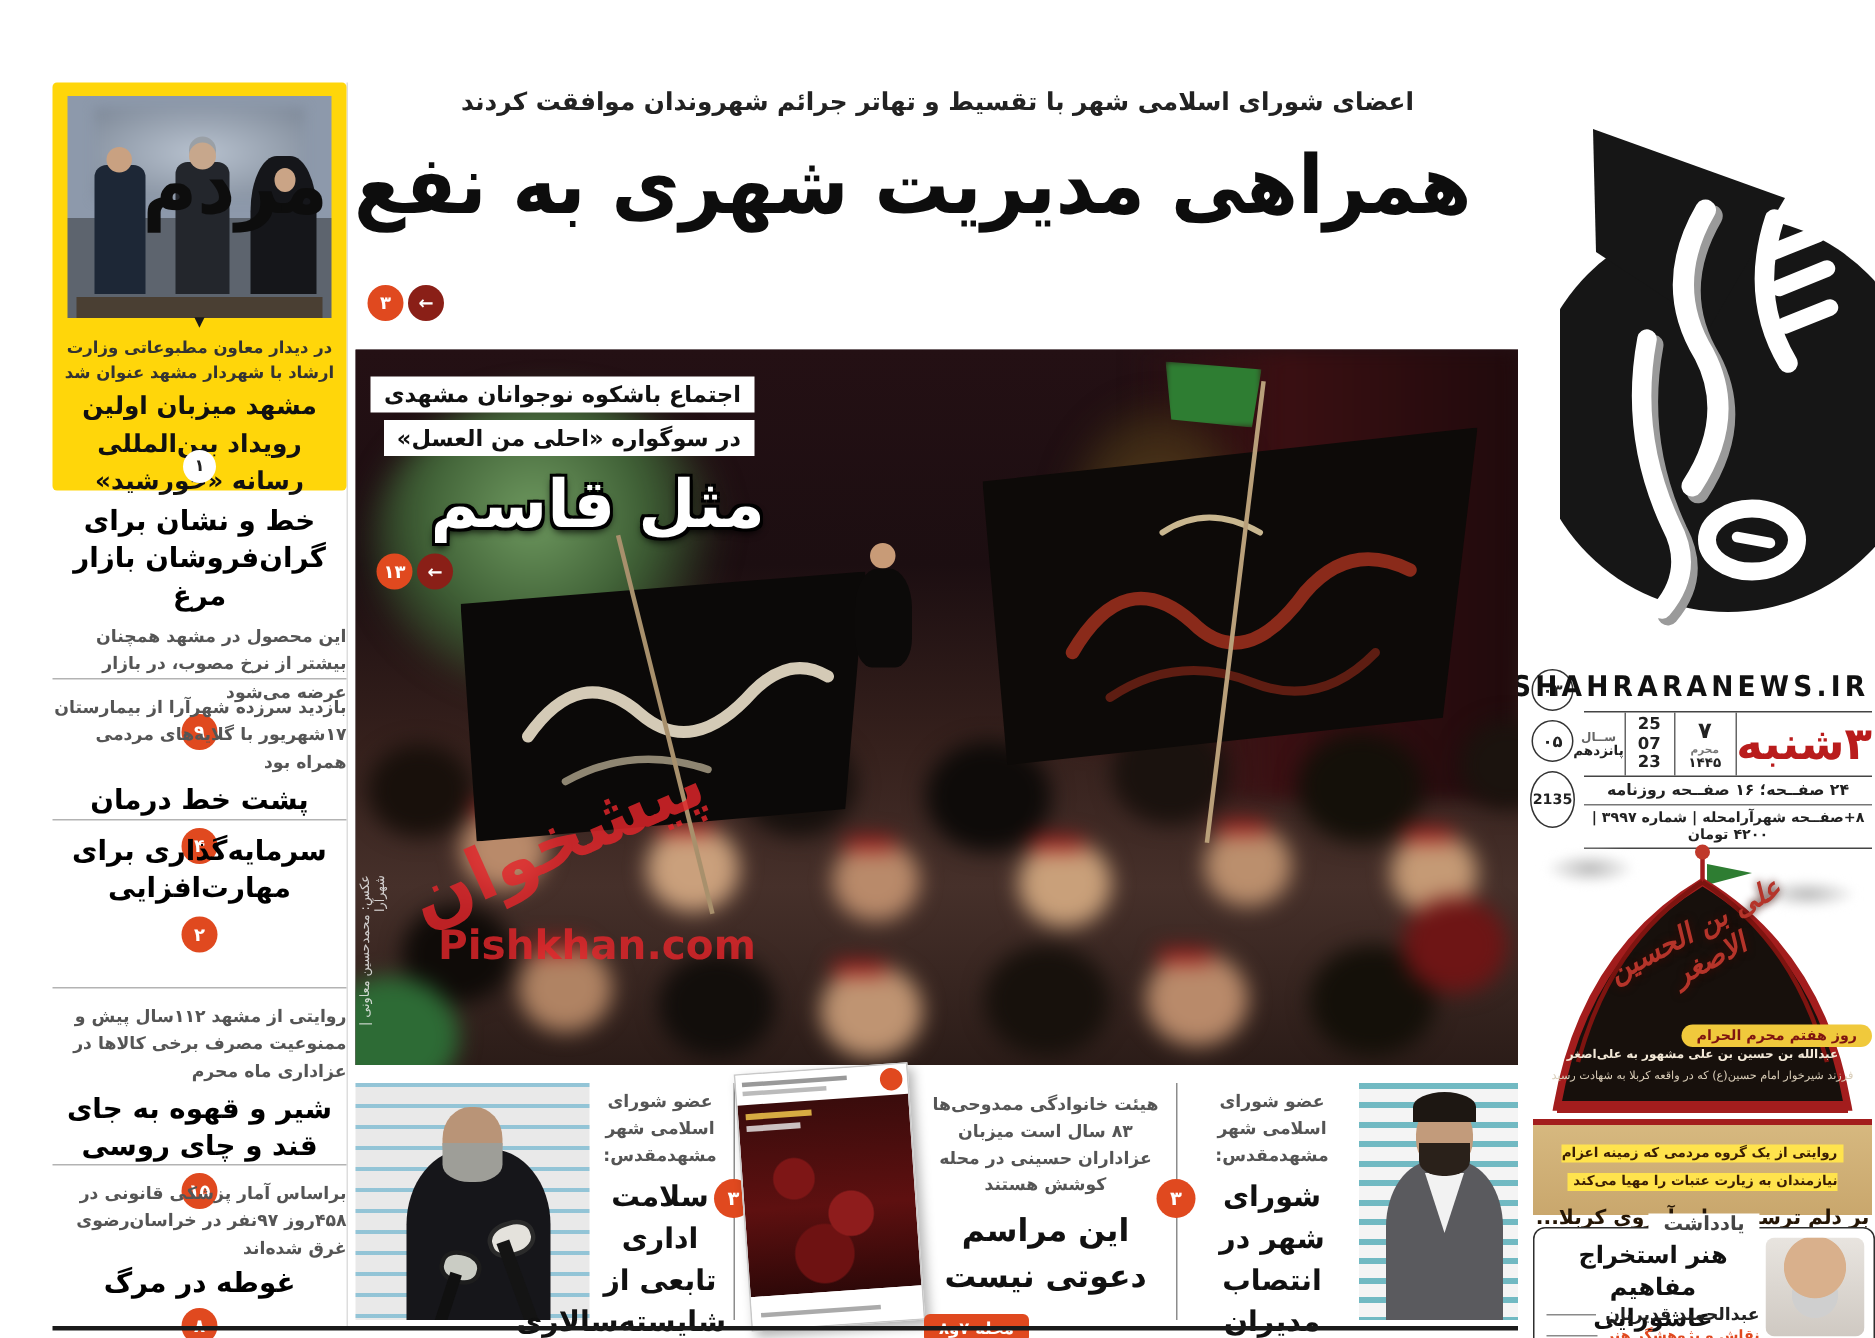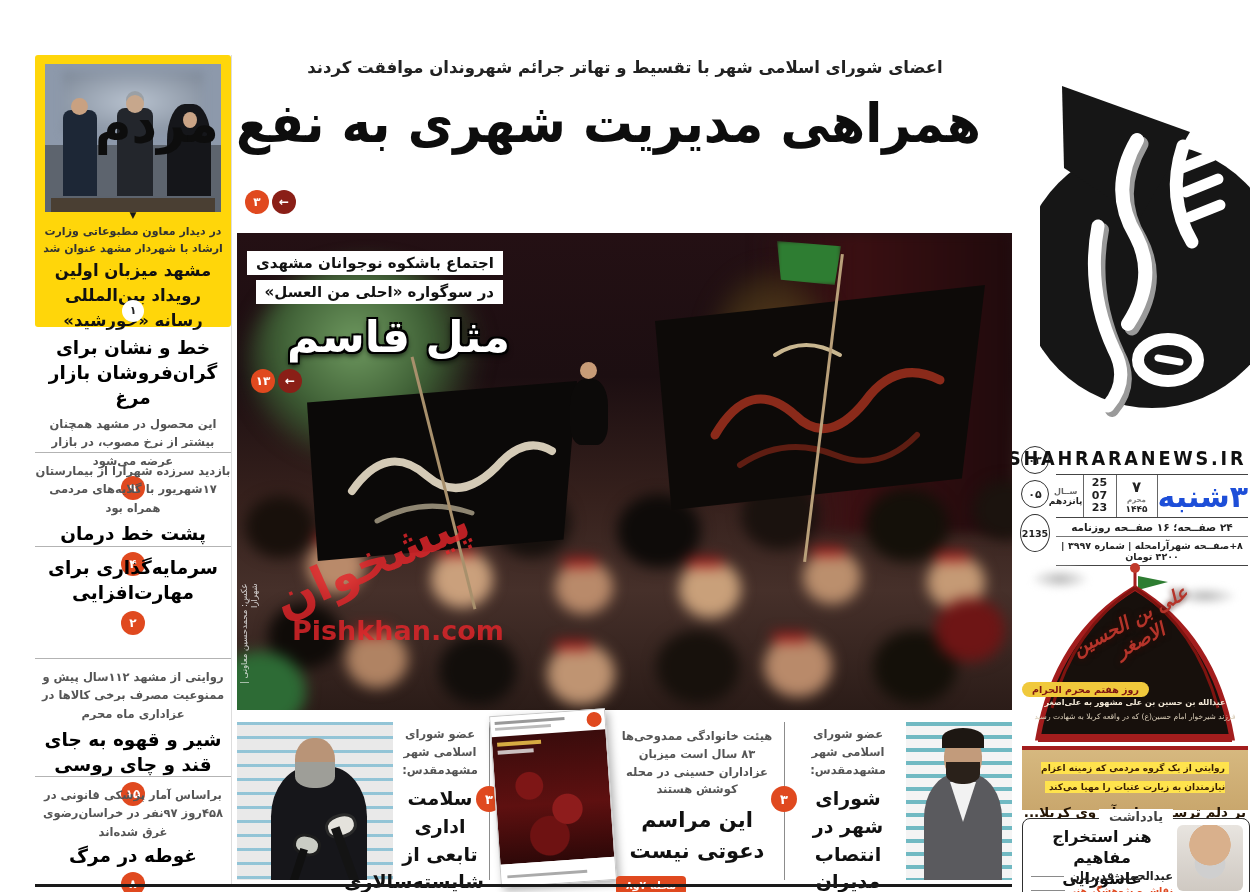--- a/index.html
+++ b/index.html
@@ -10,21 +10,21 @@
   .ctr{text-align:center;}
   
   .badge{display:inline-flex;align-items:center;justify-content:center;border-radius:50%;
          background:#e0491f;color:#fff;font-weight:bold;font-size:12px;}
   .badge.dark{background:#8a1f17;}
   .b24{width:24px;height:24px;} .b26{width:26px;height:26px;} .b22{width:22px;height:22px;}
   
   .side-hr{position:absolute;left:35px;width:196px;border-top:1px solid #b3b3b3;}
   .side-item{position:absolute;left:35px;width:196px;direction:rtl;text-align:center;}
   .side-title{font-weight:bold;color:#000000;font-size:18.5px;line-height:1.35;}
-  .side-sum{color:#555;font-size:11.5px;line-height:1.6;margin-top:4px;font-weight:bold;}
+  .side-sum{color:#555;font-size:11.5px;line-height:1.6;margin-top:4px;font-weight:bold;text-align:right;}
   
   .ybox{background:#ffd60a;border-radius:3px;}
   
   .lead-kicker{font-size:16.5px;font-weight:bold;color:#222;}
   .lead-headline{font-size:54px;font-weight:bold;color:#0d0d0d;white-space:nowrap;
                  transform:scaleX(.92);transform-origin:center;}
   
   #photo{left:237px;top:233px;width:775px;height:477px;overflow:hidden;background:#221014;
          box-shadow:inset 0 0 90px rgba(0,0,0,.55);}
   .blob{position:absolute;border-radius:50%;}
@@ -87,21 +87,21 @@
       <span class="circ" style="width:26px;height:26px;font-size:11px;">۰۳</span>
       <span class="circ" style="width:26px;height:26px;font-size:11px;">۰۵</span>
       <span class="circ" style="width:28px;height:36px;border-radius:50%;font-size:9.5px;">2135</span>
     </div>
 
     <div class="abs rtl" style="left:36px;top:0;width:192px;">
       <div style="border-bottom:1.4px solid #444;padding:3px 2px 5px;text-align:left;">
         <span class="site" style="display:inline-block;">SHAHRARANEWS.IR</span>
       </div>
       <div style="display:flex;border-bottom:1.4px solid #444;height:42px;">
-        <div style="flex:0 0 74px;display:flex;align-items:center;justify-content:center;font-size:30px;font-weight:bold;color:#1d4ed8;">۳شنبه</div>
+        <div style="flex:0 0 74px;display:flex;align-items:center;justify-content:center;font-size:30px;font-weight:bold;color:#b91c1c;">۳شنبه</div>
         <div class="dcell" style="flex:0 0 40px;">
           <span style="font-size:15px;">۷</span>
           <span style="font-size:7px;color:#777;">محرم</span>
           <span style="font-size:9px;">۱۴۴۵</span>
         </div>
         <div class="dcell" style="flex:0 0 32px;font-size:11px;line-height:1.15;">
           <span>25</span>
           <span>07</span>
           <span>23</span>
         </div>
@@ -121,21 +121,21 @@
     <svg class="abs" style="left:0;top:0;width:226px;height:186px;" viewBox="0 0 226 186">
       <line x1="113" y1="8" x2="113" y2="30" stroke="#a31d1d" stroke-width="3"></line>
       <circle cx="113" cy="8" r="5" fill="#c0392b"></circle>
       <polygon points="116,16 146,22 116,30" fill="#2e7d32"></polygon>
       <path d="M113 28 C60 60 28 110 16 178 L210 178 C198 110 166 60 113 28 Z" fill="#17100c" stroke="#a31d1d" stroke-width="5"></path>
       <path d="M113 28 C70 56 44 96 30 148" fill="none" stroke="#7e1410" stroke-width="3"></path>
       <path d="M113 28 C156 56 182 96 196 148" fill="none" stroke="#7e1410" stroke-width="3"></path>
       <rect x="16" y="174" width="194" height="8" fill="#a31d1d"></rect>
     </svg>
     <div class="abs rtl" style="left:30px;top:48px;width:166px;text-align:center;transform:rotate(-28deg);color:#b5342a;font-weight:bold;font-size:19px;font-style:italic;text-shadow:0 0 6px #3a0c06;">علی بن الحسین الاصغر</div>
-    <div class="abs" style="left:0;top:118px;width:226px;text-align:left;">
+    <div class="abs" style="left:0;top:118px;width:226px;text-align:right;">
       <span class="rtl" style="display:inline-block;background:#f0c93c;color:#7e1410;font-size:9.5px;font-weight:bold;padding:2px 10px;border-radius:8px;">روز هفتم محرم الحرام</span>
     </div>
     <div class="abs rtl ctr" style="left:12px;top:138px;width:202px;color:#f3e9d8;font-size:8px;font-weight:bold;">عبدالله بن حسین بن علی مشهور به علی‌اصغر</div>
     <div class="abs rtl ctr" style="left:8px;top:152px;width:210px;color:#d9cdb8;font-size:7.5px;">فرزند شیرخوار امام حسین(ع) که در واقعه کربلا به شهادت رسید</div>
 
     <div class="parch abs" style="left:0;top:186px;width:226px;height:60px;">
       <div class="rtl ctr" style="padding-top:6px;text-align:center;">
         <span class="hl">روایتی از یک گروه مردمی که زمینه اعزام نیازمندان به زیارت عتبات را مهیا می‌کند</span>
       </div>
       <div class="rtl ctr parch-title" style="margin-top:10px;">بر دلم ترسیم بماند آرزوی کربلا...</div>

